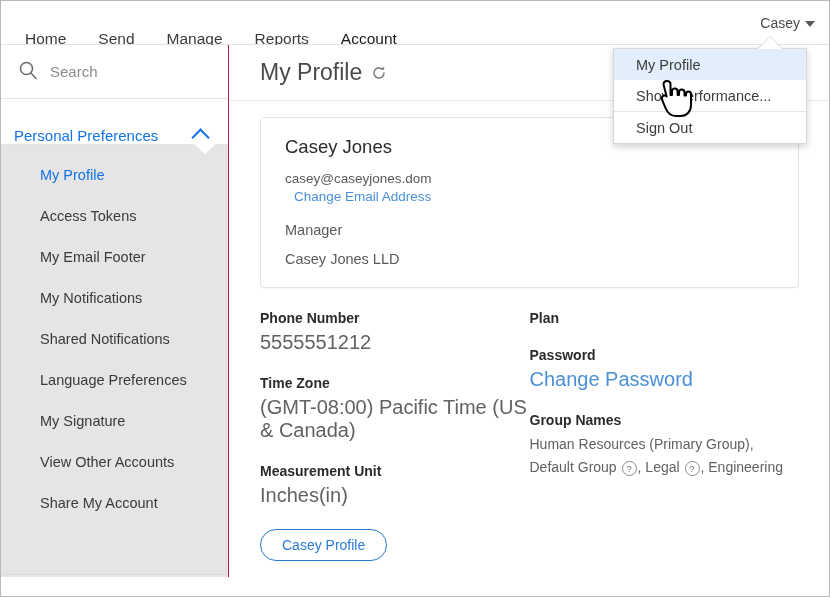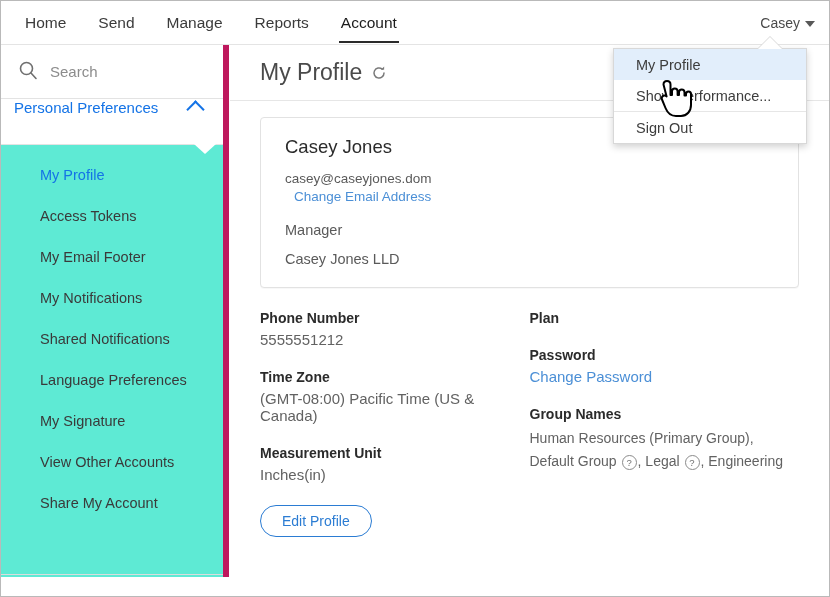--- a/index.html
+++ b/index.html
@@ -15,21 +15,21 @@
     box-shadow: 3px 3px 0 0 rgba(0,0,0,0.55);
     background:#fff;overflow:hidden;
   }
 
   
   .topnav{
     position:absolute;left:0;top:0;width:830px;height:44px;
     background:#ffffff;border-bottom:1px solid #e4e4e4;
     box-sizing:border-box;
   }
-  .nav-items{position:absolute;left:8px;top:0;height:44px;display:flex;align-items:center;}
+  .nav-items{position:absolute;left:8px;top:16px;height:44px;display:flex;align-items:center;}
   .nav-item{
     padding:0 16px;font-size:15.5px;color:#3b3b3b;height:44px;
     display:flex;align-items:center;cursor:pointer;position:relative;
   }
   .nav-item.active{color:#1b1b1b;}
   .nav-item.active:after{
     content:"";position:absolute;left:14px;right:14px;bottom:2px;height:2px;background:#2b2b2b;
   }
   .nav-user{
     position:absolute;right:16px;top:0;height:44px;display:flex;align-items:center;
@@ -56,30 +56,30 @@
   .dd-item{
     height:31px;display:flex;align-items:center;padding:0 0 0 22px;
     font-size:14.5px;color:#3d3d3d;cursor:pointer;
   }
   .dd-item.highlight{background:#e2eefb;}
   .dd-sep{height:1px;background:#e6e6e6;margin:0;}
 
   
   .sidebar{
     position:absolute;left:0;top:44px;width:228px;height:532px;
-    background:#5eead4;border-right:6px solid #be185d;box-sizing:border-box;
+    background:#e5e5e5;border-right:1px solid #be185d;box-sizing:border-box;
   }
   .search-row{
     height:54px;background:#ffffff;border-bottom:1px solid #e3e3e3;
     display:flex;align-items:center;padding-left:17px;box-sizing:border-box;
   }
   .search-input-txt{font-size:15px;color:#8c8c8c;margin-left:12px;}
   .section-head{
     height:46px;background:#ffffff;border-bottom:1px solid #e3e3e3;
-    display:flex;align-items:flex-start;padding:0 18px 0 13px;box-sizing:border-box;
+    display:flex;align-items:flex-end;padding:0 18px 0 13px;box-sizing:border-box;
     position:relative;cursor:pointer;
   }
   .section-head .sh-label{font-size:15px;color:#1473e6;flex:1;}
   .chev-up{
     width:11px;height:11px;border-left:2.3px solid #1473e6;border-top:2.3px solid #1473e6;
     transform:rotate(45deg);margin-top:4px;margin-right:3px;
   }
   .sec-notch{
     position:absolute;left:193px;top:100%;width:0;height:0;
     border-left:11px solid transparent;border-right:11px solid transparent;
@@ -115,21 +115,21 @@
   .card-link{font-size:13.5px;color:#4b8fd6;cursor:pointer;margin-left:9px;}
   .card-role{font-size:14.5px;color:#5a5a5a;margin-top:17px;}
   .card-org{font-size:14.5px;color:#5a5a5a;margin-top:13px;}
 
   .detail-grid{
     margin:22px 30px 0 30px;display:flex;
   }
   .detail-col{width:290px;}
   .detail-col.right{width:290px;}
   .d-label{font-size:14px;color:#2b2b2b;font-weight:bold;margin-bottom:5px;}
-  .d-value{font-size:15px;color:#626262;}
+  .d-value{font-size:20px;color:#626262;}
   .d-value.link{color:#4b8fd6;cursor:pointer;}
   .d-block{margin-bottom:21px;}
   .d-block.last{margin-bottom:0;}
   .help-icon{
     display:inline-flex;align-items:center;justify-content:center;
     width:13px;height:13px;border:1.2px solid #8b8b8b;border-radius:50%;
     font-size:9.5px;color:#6e6e6e;line-height:1;vertical-align:middle;
     margin:0 1px;cursor:pointer;font-family:"Liberation Sans",sans-serif;
   }
   .groups-value{font-size:14px;color:#626262;line-height:1.65;max-width:272px;}
@@ -257,21 +257,21 @@
           <div class="groups-value">
             <span>Human Resources (Primary Group), Default Group</span>
             <span class="help-icon">?</span><span>, Legal</span>
             <span class="help-icon">?</span><span>, Engineering</span>
           </div>
         </div>
       </div>
 
     </div>
 
-    <div class="edit-btn">Edit Profile</div>
+    <div class="edit-btn">Casey Profile</div>
 
   </div>
 
   <div class="cursor">
     <svg width="34" height="40" viewBox="0 0 34 40">
       <path d="M8,2 C10,2 11.5,3.5 11.5,5.5 L11.5,16 L13,16 L13,12.5 C13,10.8 14.2,9.6 15.8,9.6
                C17.4,9.6 18.6,10.8 18.6,12.5 L18.6,16 L20,16 L20,13.4 C20,11.8 21.2,10.6 22.7,10.6
                C24.3,10.6 25.5,11.8 25.5,13.4 L25.5,16.5 L27,16.5 L27,15 C27,13.5 28.1,12.4 29.5,12.4
                C30.9,12.4 32,13.5 32,15 L32,26 C32,32 28,37 22,37 L17,37 C12,37 8.5,34 6.5,29
                L3,20.5 C2.3,18.8 3.2,17 4.9,16.5 C6,16.2 7,16.6 7.6,17.5 L4.5,5.5

